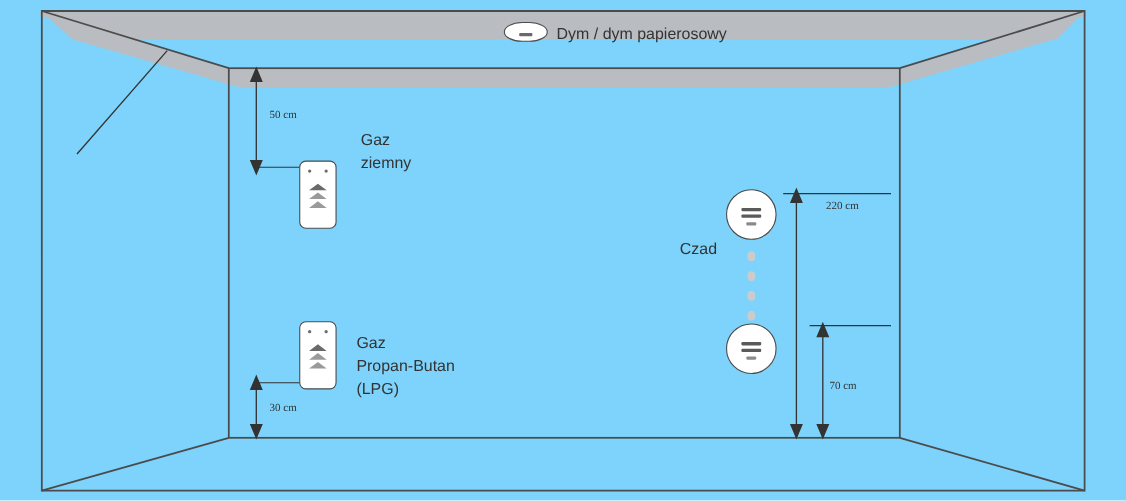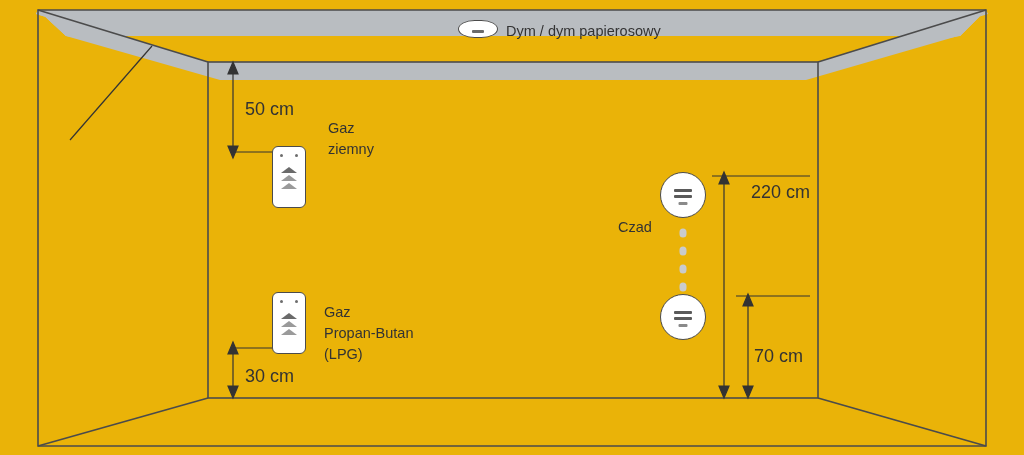--- a/index.html
+++ b/index.html
@@ -9,44 +9,45 @@
   }
   body {
     font-family: "Liberation Sans", sans-serif;
     color: #333333;
   }
   #stage {
     position: relative;
     width: 1024px;
     height: 455px;
     overflow: hidden;
-    background: #eab308;
+    background: #7dd3fc;
   }
   #room-svg {
     position: absolute;
     left: 0;
     top: 0;
     width: 1024px;
     height: 455px;
   }
   .lbl {
     position: absolute;
     font-size: 14.5px;
     line-height: 1.45;
     color: #333333;
     white-space: pre;
   }
   .lbl.multi {
     white-space: pre-line;
   }
   .dim-lbl {
     position: absolute;
-    font-size: 18px;
+    font-size: 10px;
     color: #333333;
     white-space: nowrap;
+    font-family: Liberation Serif, serif;
   }
   
   .gas-det {
     position: absolute;
     width: 34px;
     height: 62px;
     border: 1.4px solid #4b4b4b;
     border-radius: 6px;
     background: #ffffff;
     box-sizing: border-box;

